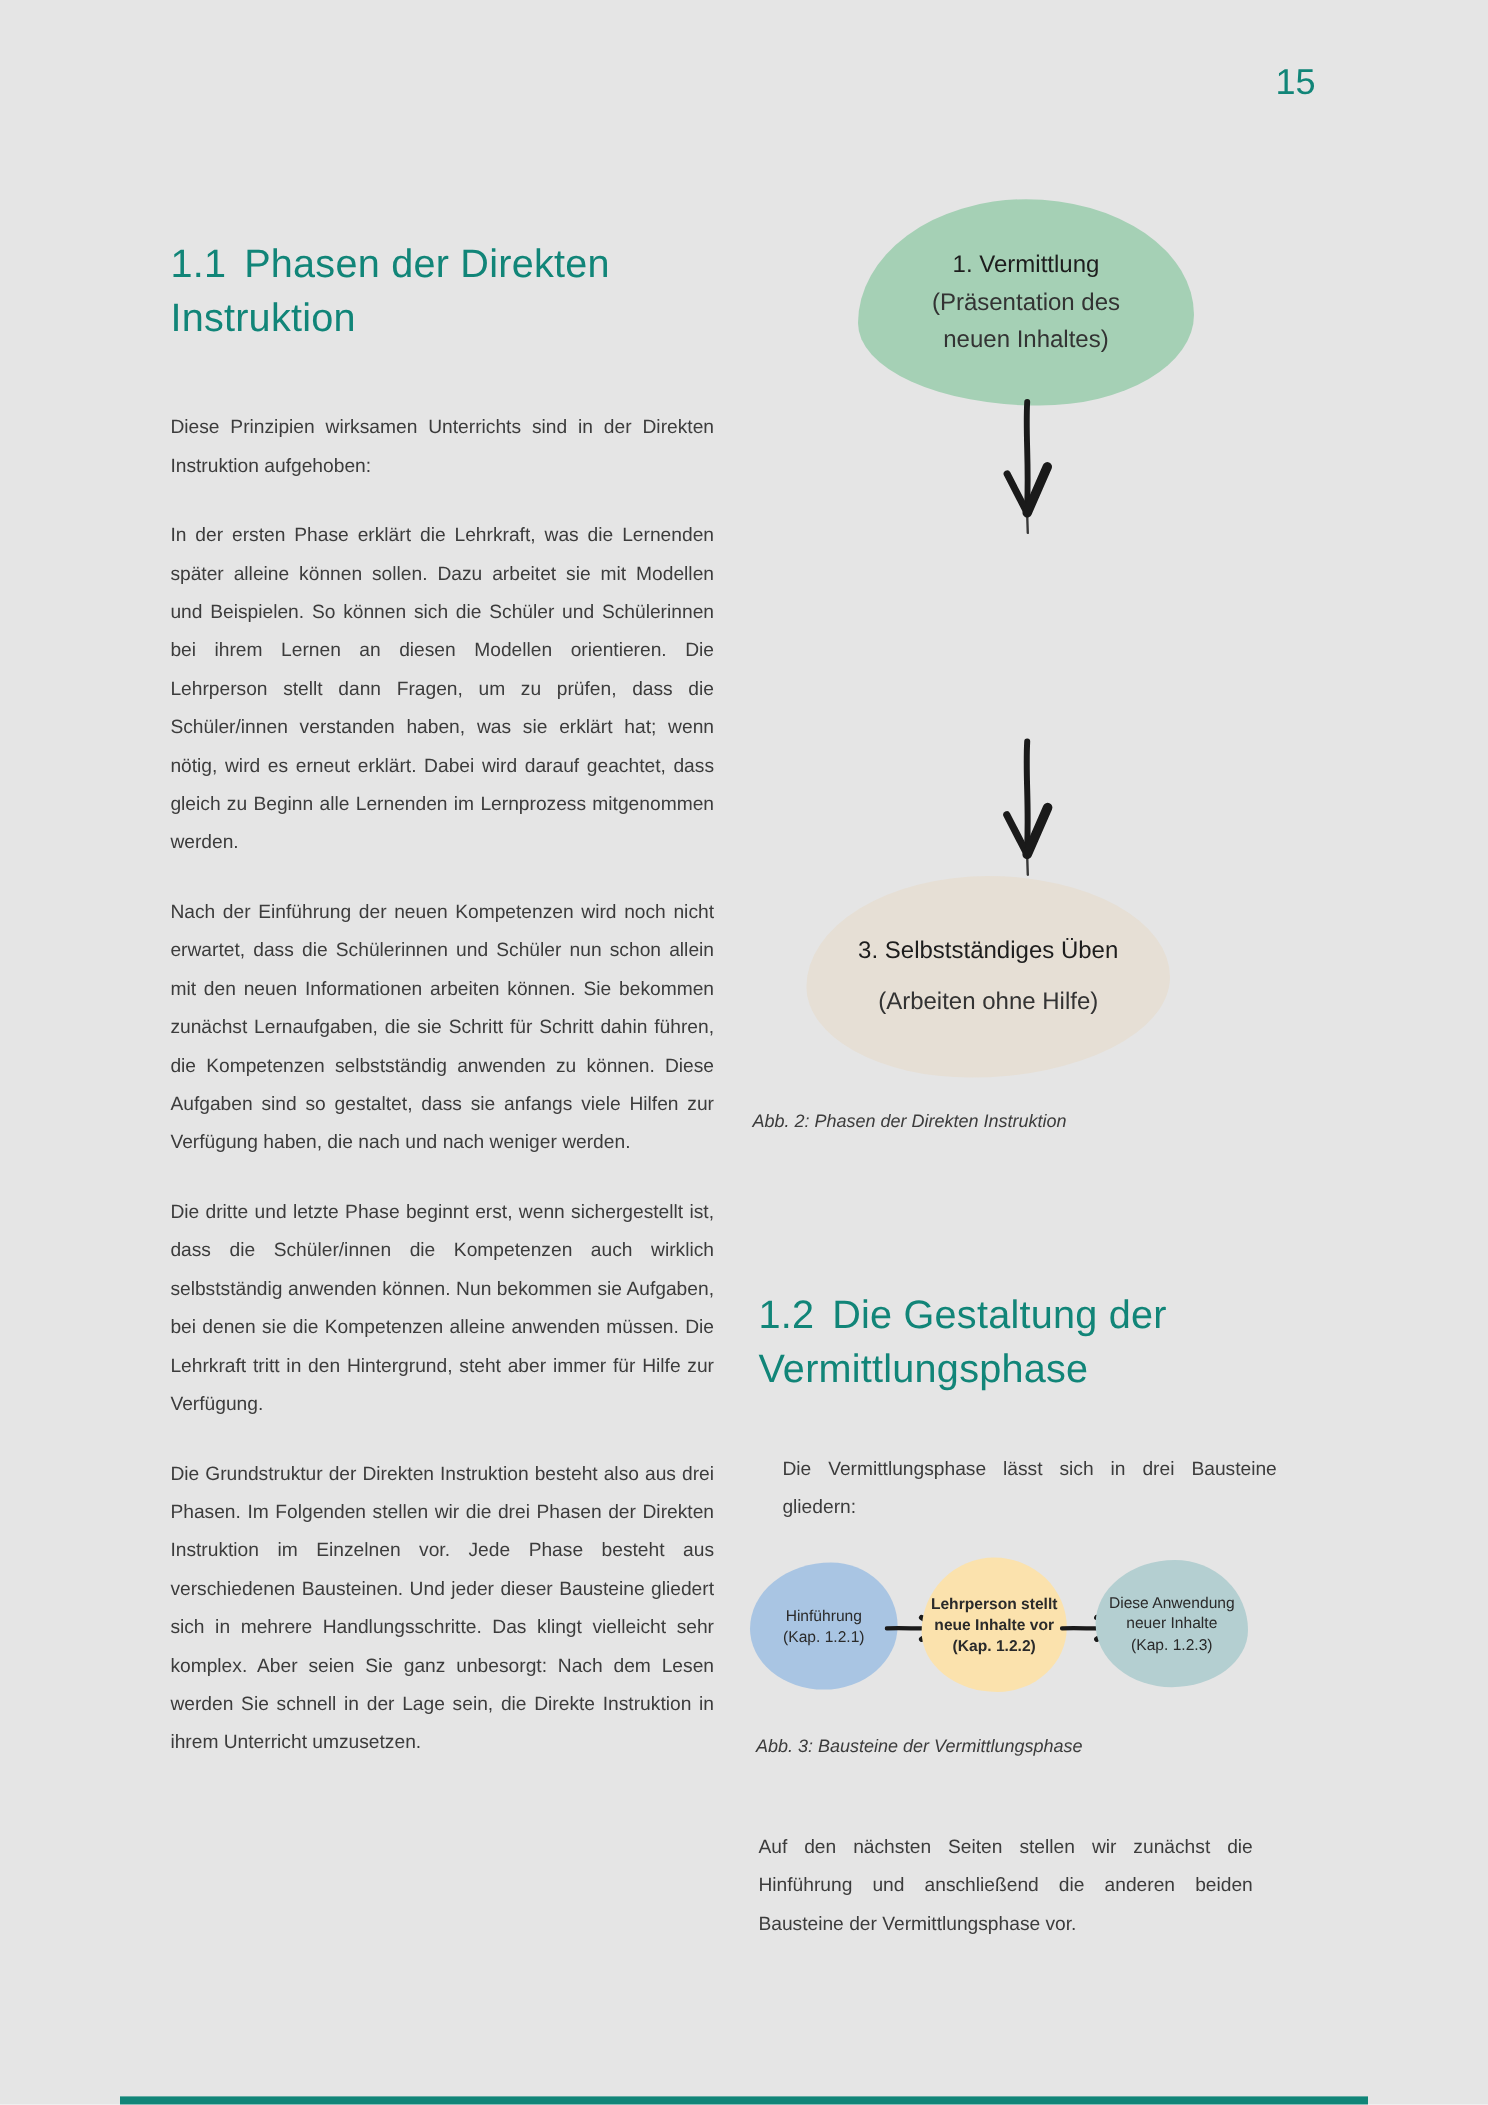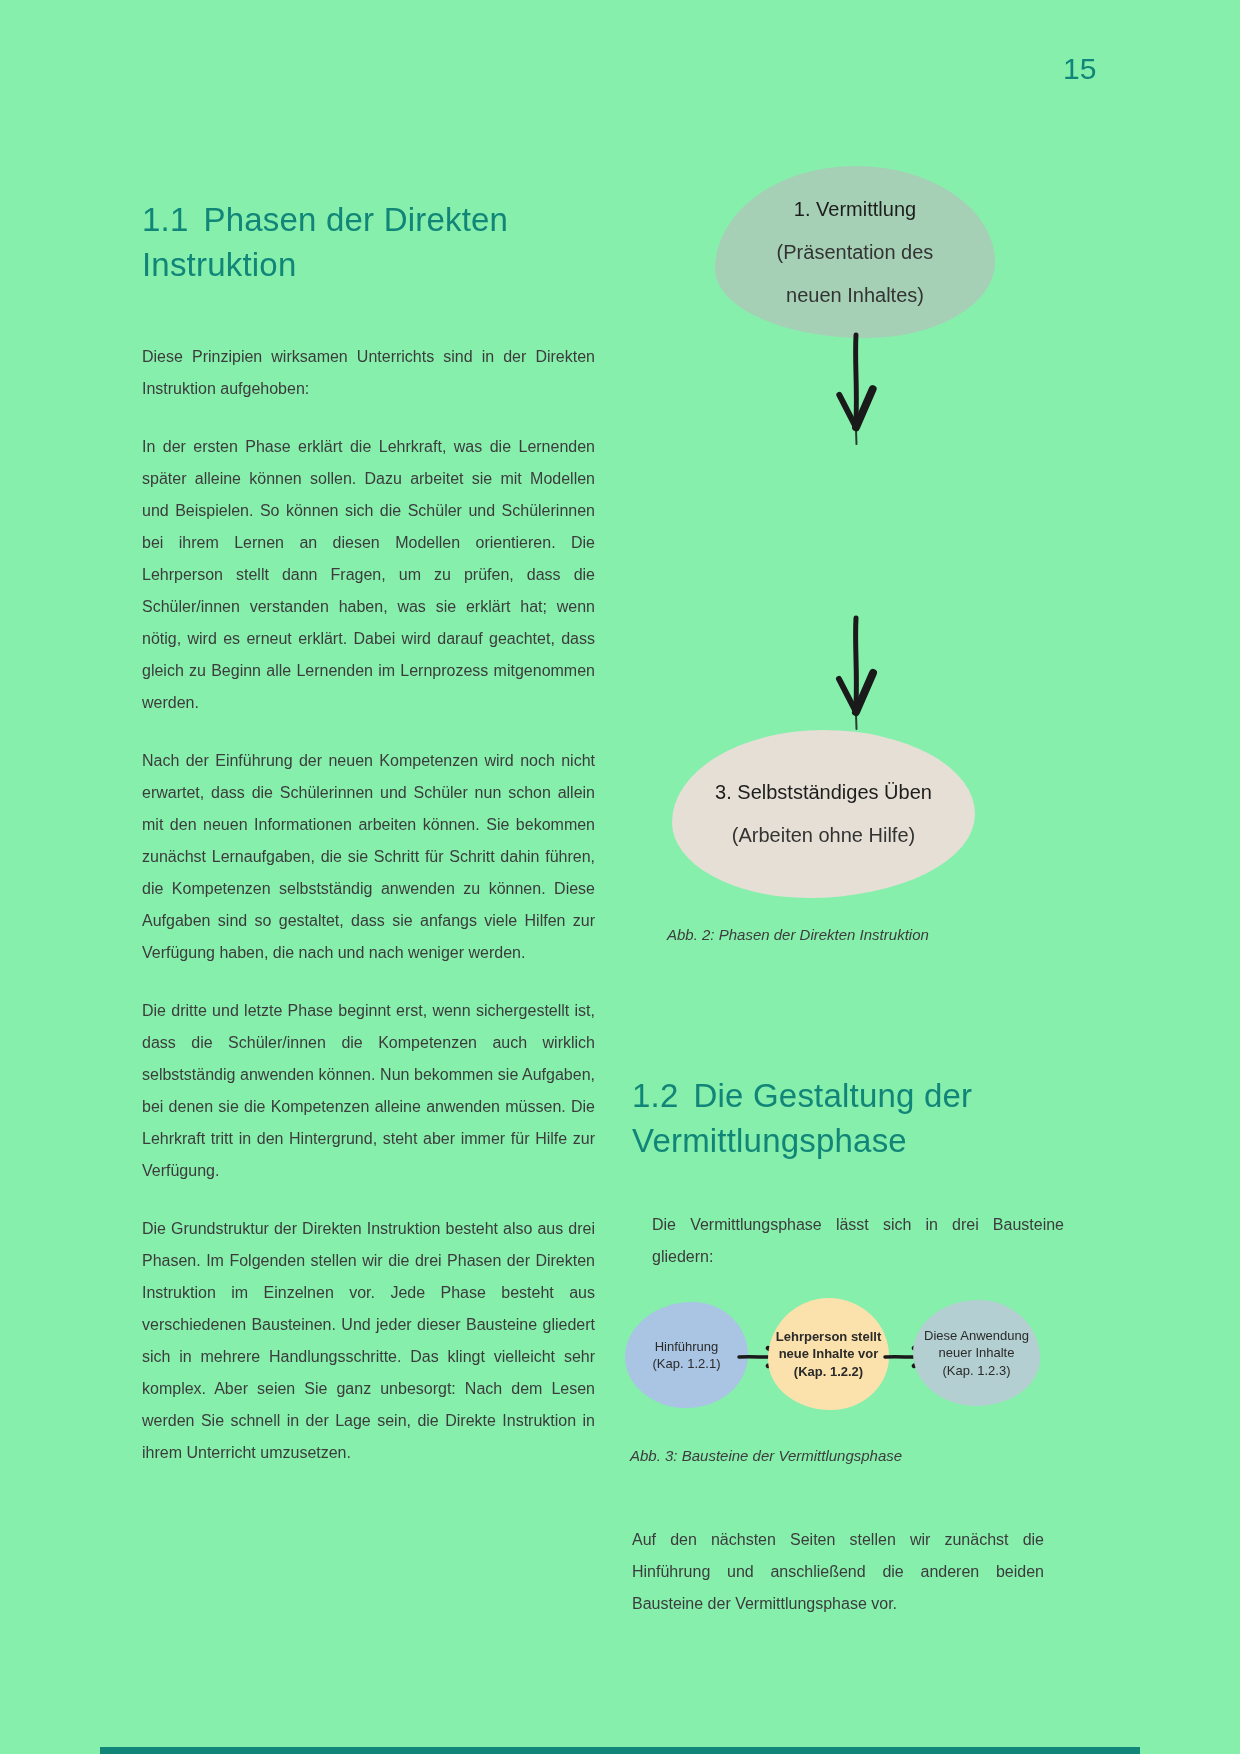--- a/index.html
+++ b/index.html
@@ -1,17 +1,17 @@
 <!DOCTYPE html>
 <html lang="de"><head>
 <meta charset="utf-8">
 <style>
   html,body { margin:0; padding:0; background:#ffffff; }
   .page {
-    position:relative; width:1240px; height:1754px; background:#86efac;
+    position:relative; width:1240px; height:1754px; background:#e5e5e5;
     font-family:"Liberation Sans", sans-serif; overflow:hidden;
   }
   .page-number {
     position:absolute; left:1063px; top:52px;
     font-size:30px; line-height:34px; font-weight:400;
   }
   .heading {
     position:absolute; margin:0; font-weight:400;
     font-size:33px; line-height:45px; letter-spacing:0.2px;
   }
@@ -30,31 +30,31 @@
   .outro { top:1524px; }
   figure { margin:0; }
   .fig2 { position:absolute; left:627px; top:160px; width:418px; height:800px; }
   .blob {
     position:absolute; display:flex; flex-direction:column;
     align-items:center; justify-content:center; text-align:center;
     color:#262626;
   }
   .blob-title { font-size:20px; line-height:31px; color:#1d1d1d; }
   .blob-sub   { font-size:20px; line-height:31px; color:#333333; }
-  .blob-g { left:88px; top:6px;   width:280px; height:172px; border-radius:50% 50% 46% 54% / 60% 56% 44% 40%;gap:12px; }
+  .blob-g { left:88px; top:6px;   width:280px; height:172px; border-radius:50% 50% 46% 54% / 60% 56% 44% 40%; }
   .blob-p { left:78px; top:285px; width:300px; height:178px; border-radius:55% 45% 52% 48% / 50% 58% 42% 50%; }
   .blob-b { left:45px; top:570px; width:303px; height:168px; border-radius:50% 50% 55% 45% / 55% 50% 50% 45%; }
   .arr { position:absolute; left:204px; width:50px; }
   .arr1 { top:172px; height:118px; }
   .arr2 { top:452px; height:126px; }
   .caption {
     position:absolute; font-size:15px; line-height:20px;
     font-style:italic; color:#3c3c3c; white-space:nowrap;
   }
-  .cap2 { left:0px; top:765px;margin-left:40px; }
+  .cap2 { left:0px; top:765px; }
   .cap3 { left:630px; top:1446px; }
   .fig3 { position:absolute; left:625px; top:1296px; width:420px; height:130px; }
   .blob3 {
     position:absolute; display:flex; flex-direction:column;
     align-items:center; justify-content:center; text-align:center;
     font-size:13px; line-height:17.5px; color:#2a2a2a;
   }
   .b3-1 { left:0px;   top:6px; width:123px; height:106px; border-radius:55% 45% 50% 50% / 52% 50% 50% 48%; }
   .b3-2 { left:143px; top:2px; width:121px; height:112px; border-radius:50% 50% 48% 52% / 55% 52% 48% 45%;font-weight:bold; }
   .b3-3 { left:288px; top:4px; width:127px; height:106px; border-radius:52% 48% 50% 50% / 50% 55% 45% 50%; }

